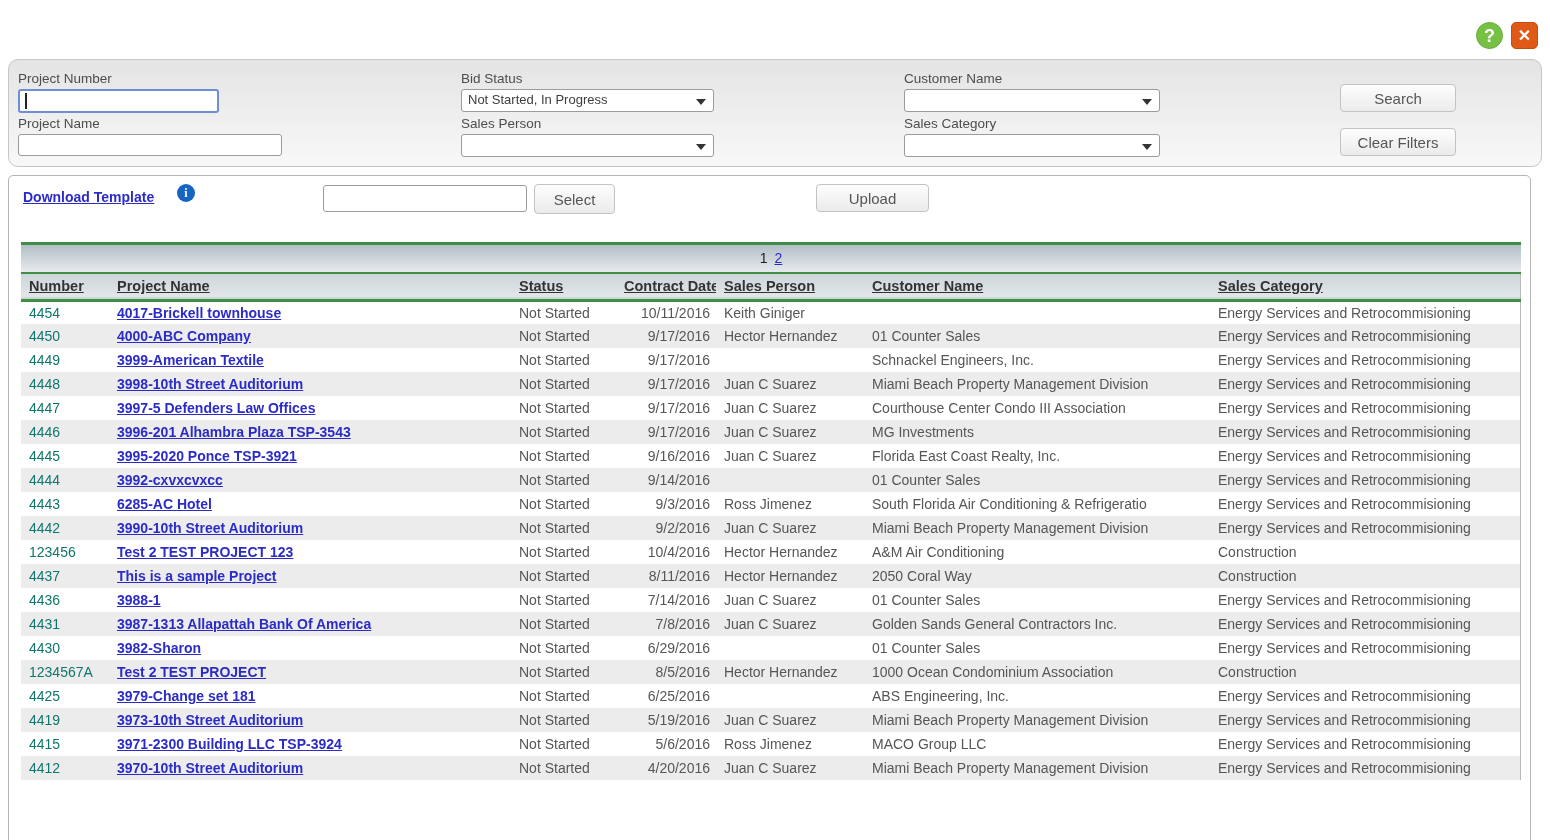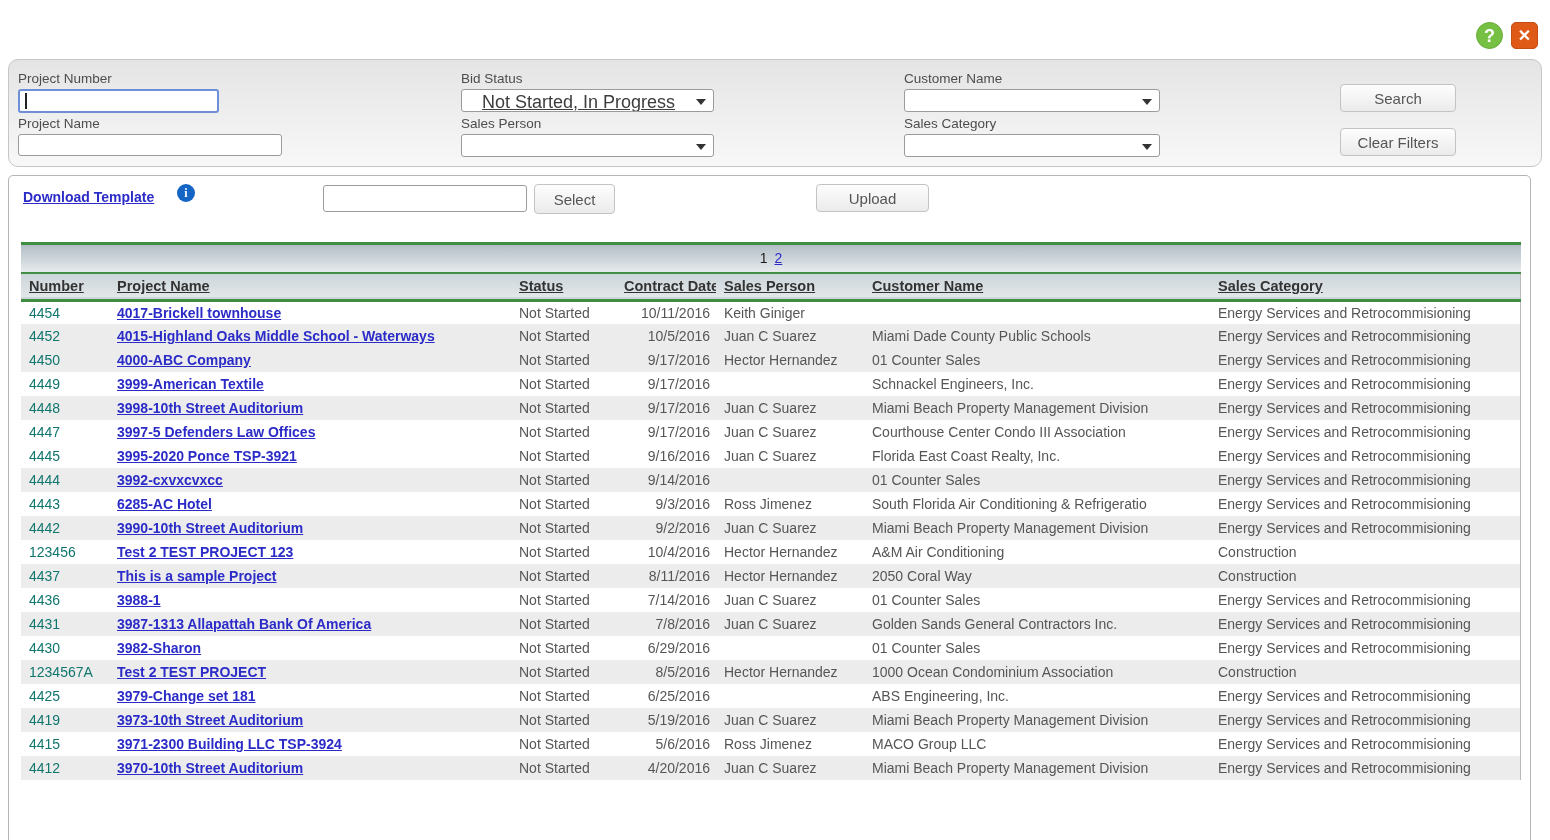--- a/index.html
+++ b/index.html
@@ -36,22 +36,22 @@
   .tinput{
     display:block; background:#fff; border:1px solid #9b9b9b; border-radius:3px;
     height:22px; font-size:14px; padding:0 5px; color:#333;
     font-family:"Liberation Sans", sans-serif;
   }
   .focused-wrap{position:relative; display:inline-block;}
   .tinput.focused{border:2px solid #6e8fd8; height:24px;}
   .caret{position:absolute; left:7px; top:4px; width:1.5px; height:16px; background:#222;}
   .dd{
     position:relative; background:#fff; border:1px solid #9b9b9b; border-radius:3px;
-    height:23px; font-size:18px; color:#3d3d3d; padding:2px 24px 0 20px; cursor:pointer;
-    white-space:nowrap; overflow:hidden;text-decoration:underline;
+    height:23px; font-size:13px; color:#3d3d3d; padding:2px 24px 0 6px; cursor:pointer;
+    white-space:nowrap; overflow:hidden;
   }
   .dd .arrow{
     position:absolute; right:7px; top:9px; width:0; height:0;
     border-left:5px solid transparent; border-right:5px solid transparent;
     border-top:6px solid #333;
   }
   .btn{
     display:block; background:linear-gradient(#fdfdfd,#ebebeb);
     border:1px solid #c3c3c3; border-radius:4px; color:#555; font-size:15px;
     text-align:center; cursor:pointer; font-family:"Liberation Sans", sans-serif;
@@ -204,29 +204,20 @@
           <tr>
     <td class="c-num">4454</td>
     <td class="c-name"><a>4017-Brickell townhouse</a></td>
     <td class="c-status">Not Started</td>
     <td class="c-date">10/11/2016</td>
     <td class="c-person">Keith Giniger</td>
     <td class="c-customer"></td>
     <td class="c-category">Energy Services and Retrocommisioning</td>
   </tr>
           <tr class="alt">
-    <td class="c-num">4452</td>
-    <td class="c-name"><a>4015-Highland Oaks Middle School - Waterways</a></td>
-    <td class="c-status">Not Started</td>
-    <td class="c-date">10/5/2016</td>
-    <td class="c-person">Juan C Suarez</td>
-    <td class="c-customer">Miami Dade County Public Schools</td>
-    <td class="c-category">Energy Services and Retrocommisioning</td>
-  </tr>
-          <tr class="alt">
     <td class="c-num">4450</td>
     <td class="c-name"><a>4000-ABC Company</a></td>
     <td class="c-status">Not Started</td>
     <td class="c-date">9/17/2016</td>
     <td class="c-person">Hector Hernandez</td>
     <td class="c-customer">01 Counter Sales</td>
     <td class="c-category">Energy Services and Retrocommisioning</td>
   </tr>
           <tr>
     <td class="c-num">4449</td>
@@ -246,20 +237,29 @@
     <td class="c-customer">Miami Beach Property Management Division</td>
     <td class="c-category">Energy Services and Retrocommisioning</td>
   </tr>
           <tr>
     <td class="c-num">4447</td>
     <td class="c-name"><a>3997-5 Defenders Law Offices</a></td>
     <td class="c-status">Not Started</td>
     <td class="c-date">9/17/2016</td>
     <td class="c-person">Juan C Suarez</td>
     <td class="c-customer">Courthouse Center Condo III Association</td>
+    <td class="c-category">Energy Services and Retrocommisioning</td>
+  </tr>
+          <tr class="alt">
+    <td class="c-num">4446</td>
+    <td class="c-name"><a>3996-201 Alhambra Plaza TSP-3543</a></td>
+    <td class="c-status">Not Started</td>
+    <td class="c-date">9/17/2016</td>
+    <td class="c-person">Juan C Suarez</td>
+    <td class="c-customer">MG Investments</td>
     <td class="c-category">Energy Services and Retrocommisioning</td>
   </tr>
           <tr>
     <td class="c-num">4445</td>
     <td class="c-name"><a>3995-2020 Ponce TSP-3921</a></td>
     <td class="c-status">Not Started</td>
     <td class="c-date">9/16/2016</td>
     <td class="c-person">Juan C Suarez</td>
     <td class="c-customer">Florida East Coast Realty, Inc.</td>
     <td class="c-category">Energy Services and Retrocommisioning</td>

